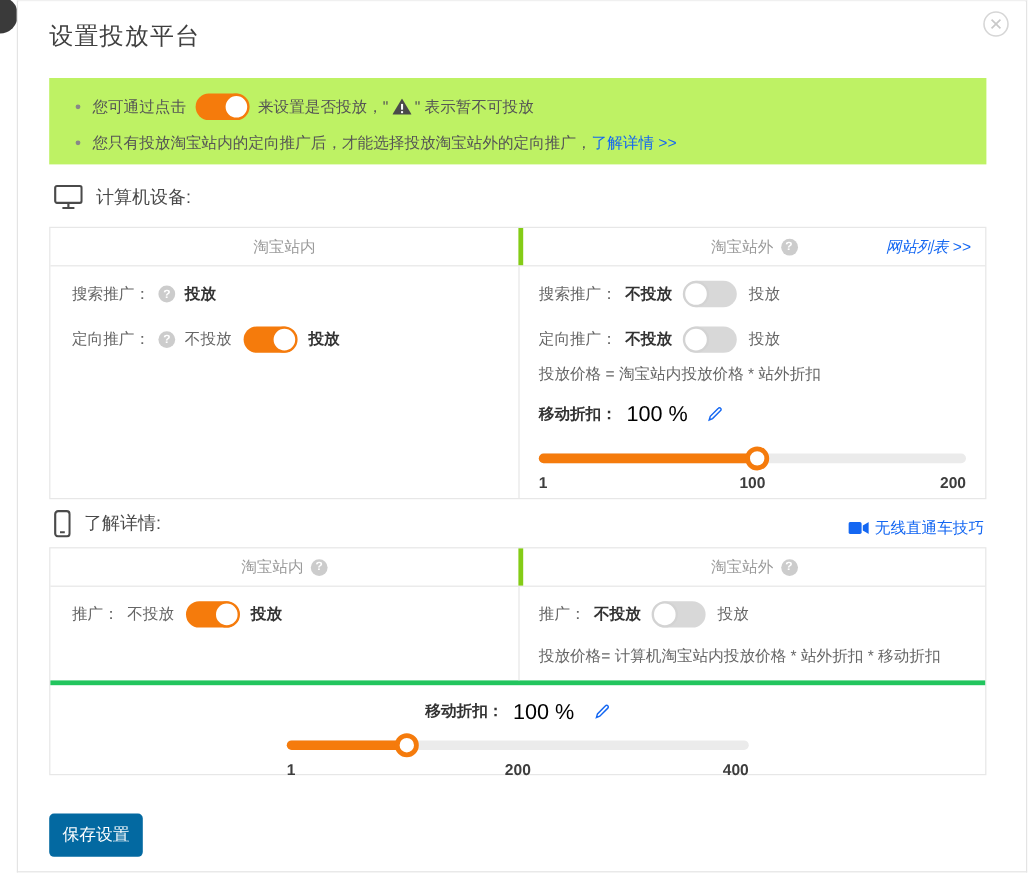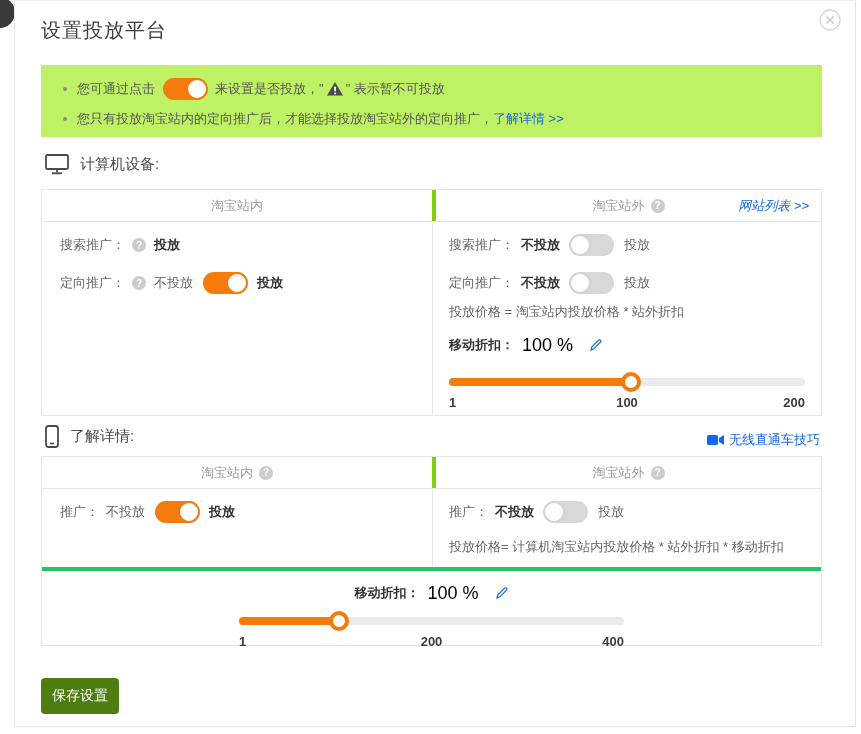--- a/index.html
+++ b/index.html
@@ -87,21 +87,21 @@
     justify-content:space-between; font-size:13px; font-weight:bold; color:#3d3d3d; }
   .slider-labels .mid { position:absolute; left:50%; transform:translateX(-50%); }
 
   
   .mob-discount { border-top:4px solid #22c55e; height:79px; padding-top:9px; }
   .mob-inner { width:385px; margin:0 auto; }
   .mob-label-row { display:flex; align-items:center; justify-content:center; height:26px; }
   .mob-inner .slider { margin-top:11px; }
 
   .save-btn { position:absolute; left:26px; top:677px; width:78px; height:36px;
-    background:#4d7c0f; color:#fff; font-size:14px; border:none; border-radius:4px;
+    background:#0369a1; color:#fff; font-size:14px; border:none; border-radius:4px;
     cursor:pointer; font-family:inherit; }
 </style>
 </head>
 <body>
 
 <div class="page">
   <div class="corner-circle"></div>
 
   <div class="dialog">
 

